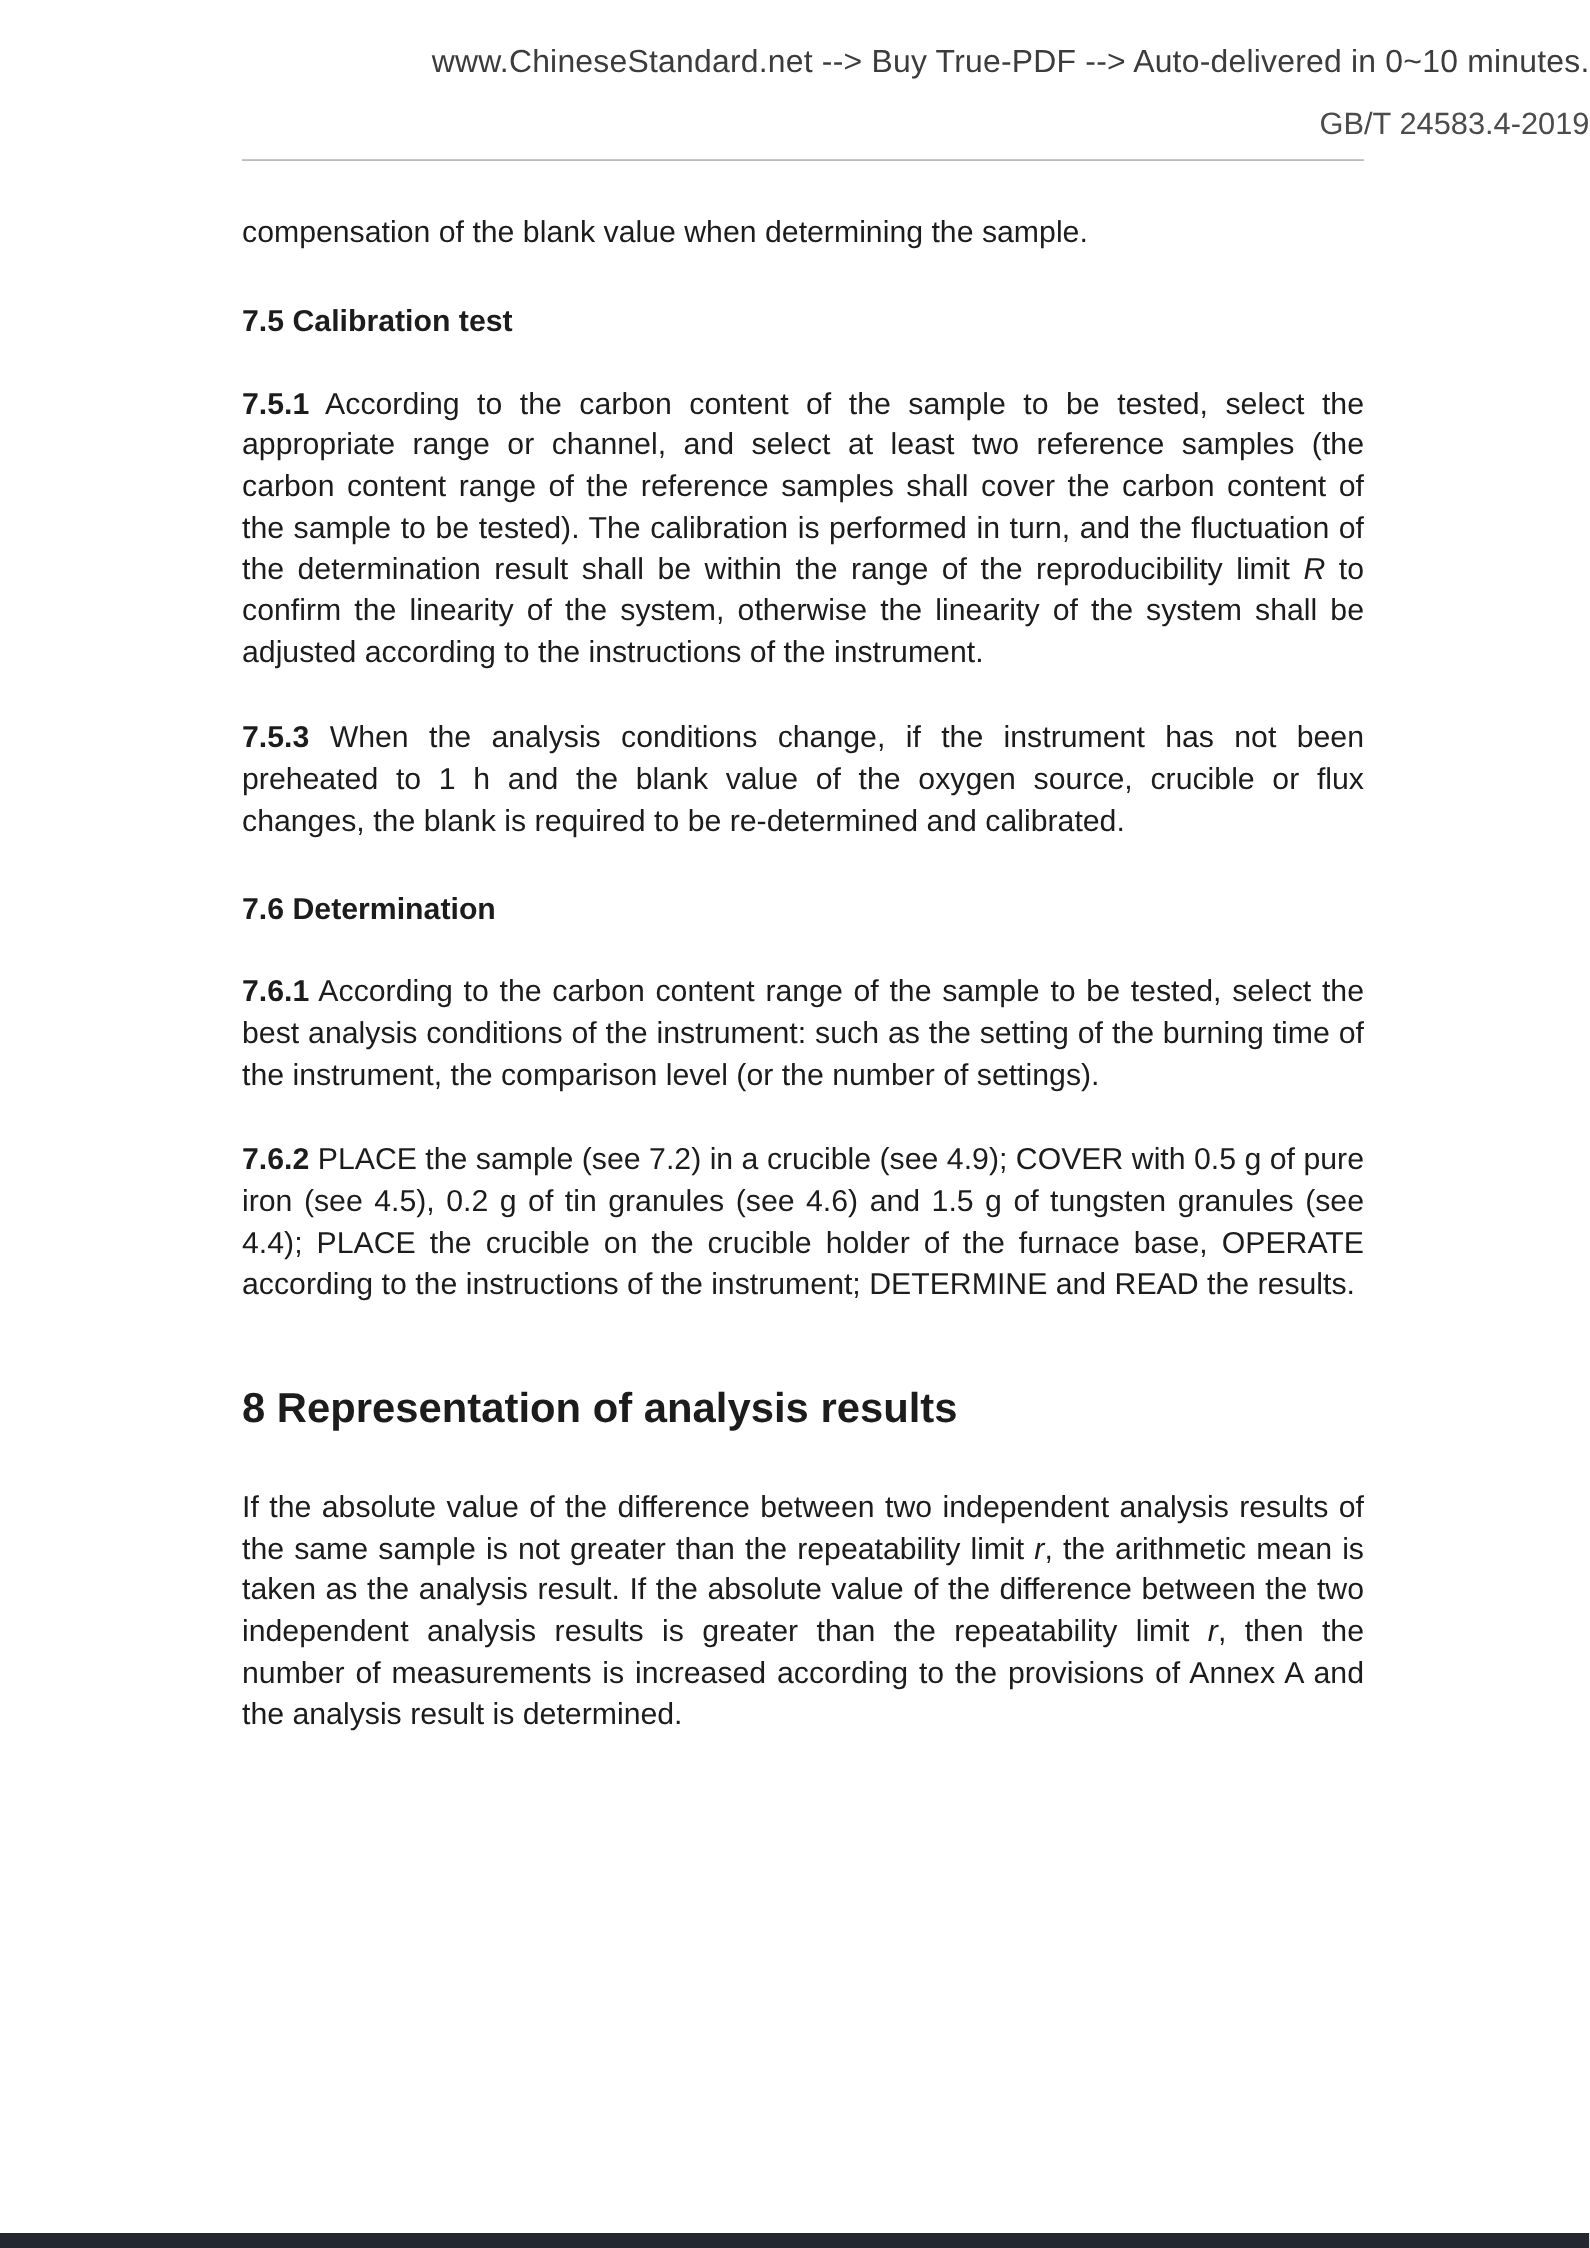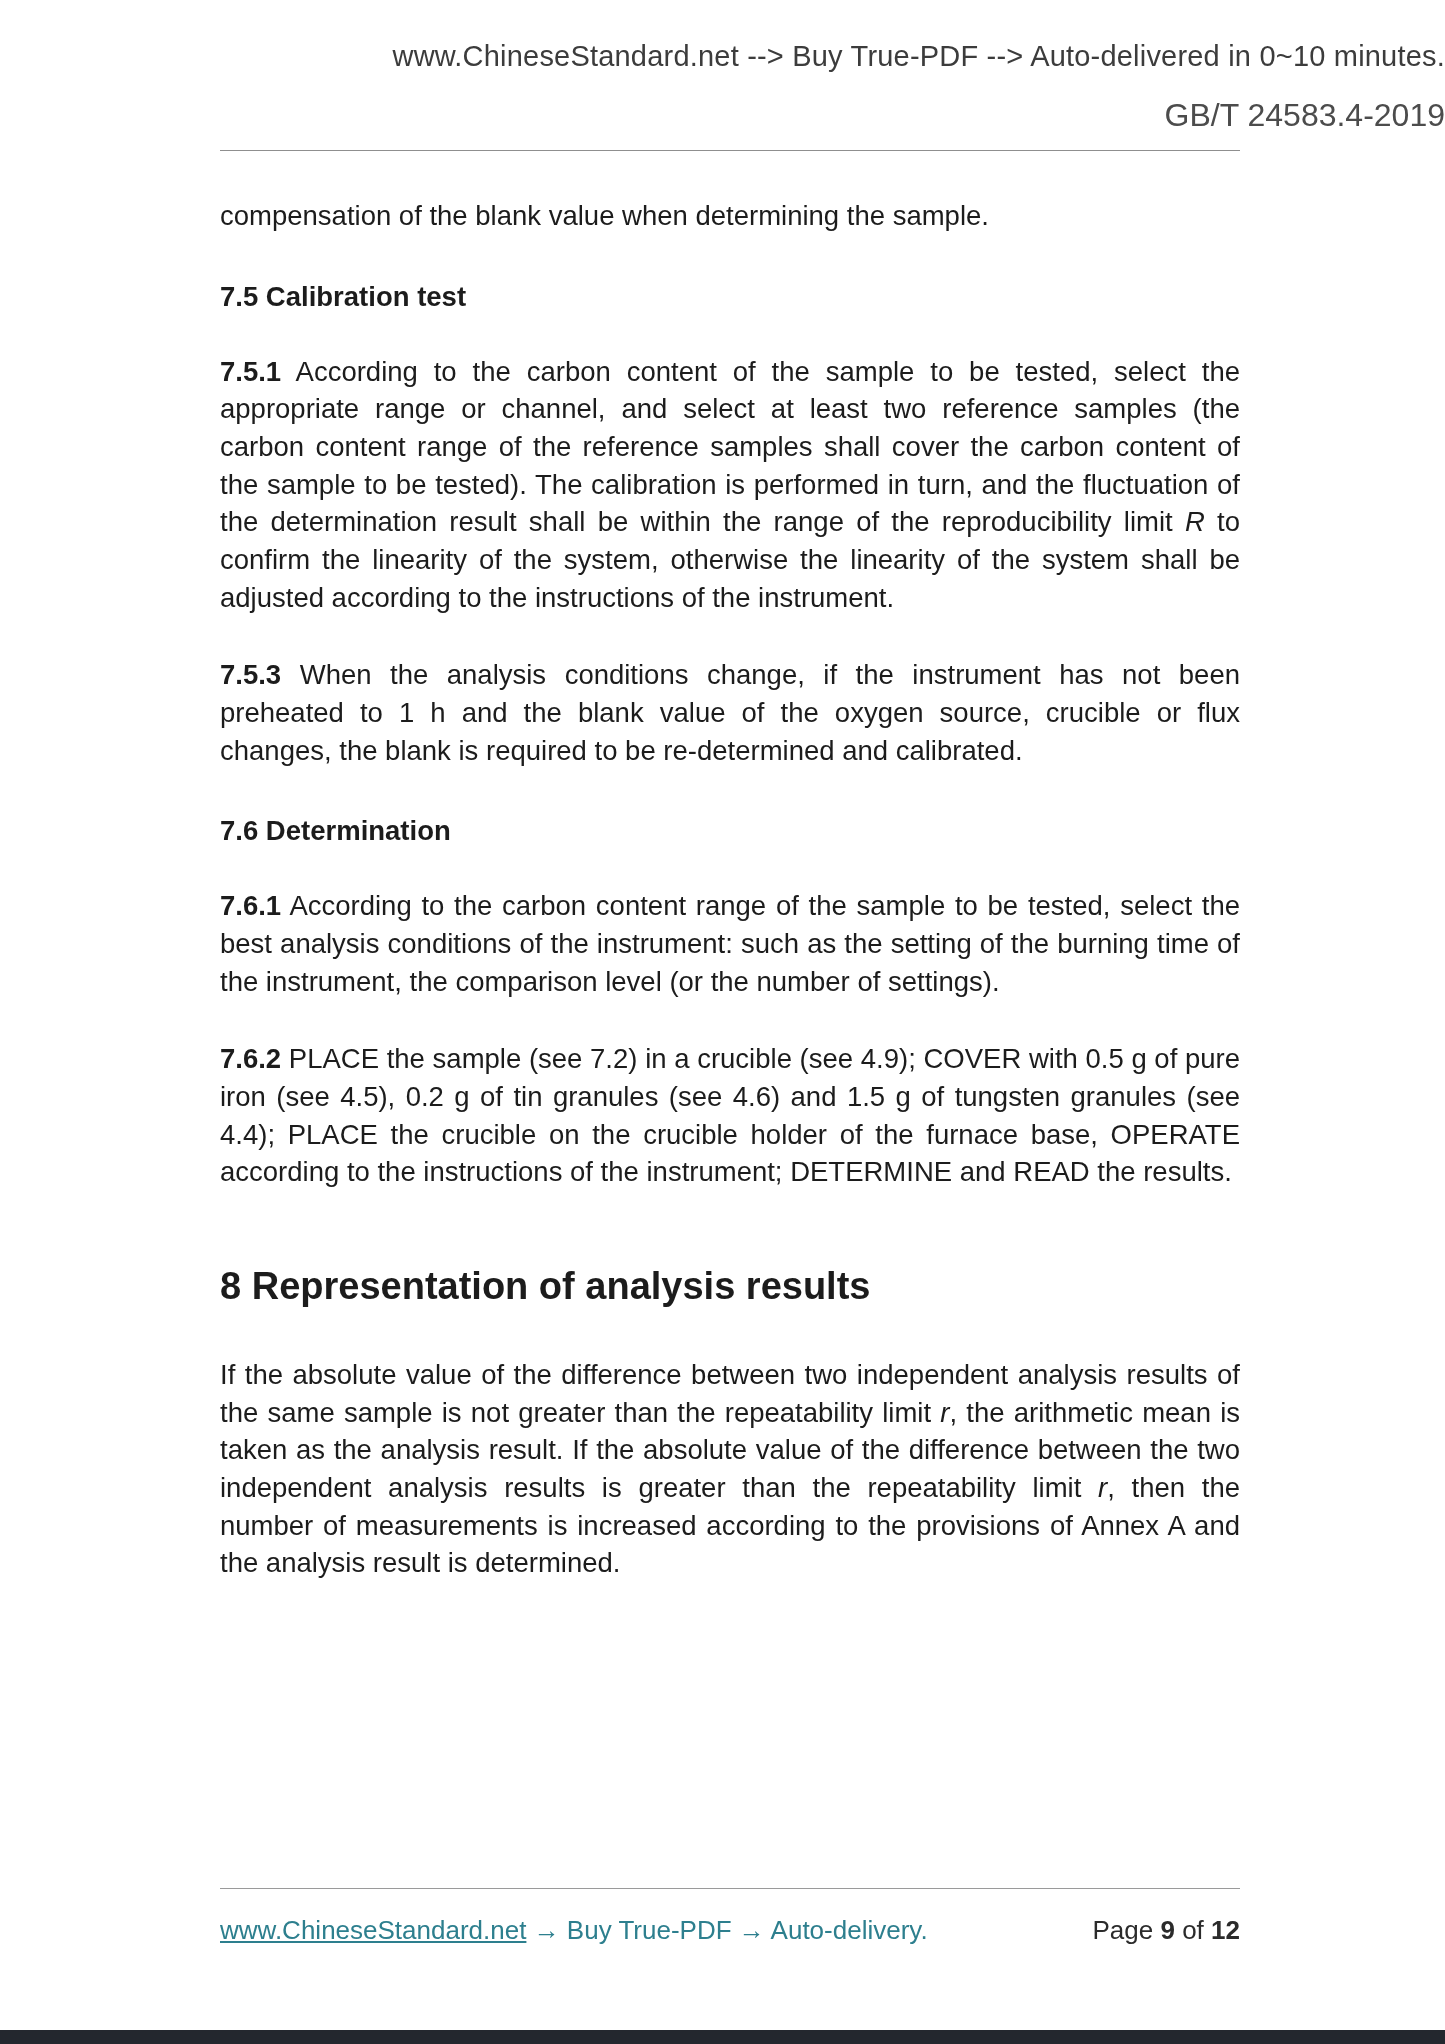--- a/index.html
+++ b/index.html
@@ -21,21 +21,21 @@
     padding-top: 40px;
     text-align: right;
   }
   .site-line {
     font-size: 29px;
     color: #3c3c3c;
     letter-spacing: 0.2px;
   }
   .std-code {
     margin-top: 24px;
-    font-size: 32px;
+    font-size: 28px;
     color: #4c4c4c;
   }
   hr.rule {
     border: none;
     border-top: 1.5px solid #8f8f8f;
     margin: 16px 205px 0 220px;
   }
   .content {
     padding: 6px 205px 0 220px;
   }
@@ -113,30 +113,16 @@
       <h3><span class="run-b">7.5 Calibration test</span></h3>
       <p><span class="run-b">7.5.1</span><span> According to the carbon content of the sample to be tested, select the appropriate range or channel, and select at least two reference samples (the carbon content range of the reference samples shall cover the carbon content of the sample to be tested). The calibration is performed in turn, and the fluctuation of the determination result shall be within the range of the reproducibility limit </span><span class="run-i">R</span><span> to confirm the linearity of the system, otherwise the linearity of the system shall be adjusted according to the instructions of the instrument.</span></p>
       <p><span class="run-b">7.5.3</span><span> When the analysis conditions change, if the instrument has not been preheated to 1 h and the blank value of the oxygen source, crucible or flux changes, the blank is required to be re-determined and calibrated.</span></p>
       <h3><span class="run-b">7.6 Determination</span></h3>
       <p><span class="run-b">7.6.1</span><span> According to the carbon content range of the sample to be tested, select the best analysis conditions of the instrument: such as the setting of the burning time of the instrument, the comparison level (or the number of settings).</span></p>
       <p><span class="run-b">7.6.2</span><span> PLACE the sample (see 7.2) in a crucible (see 4.9); COVER with 0.5 g of pure iron (see 4.5), 0.2 g of tin granules (see 4.6) and 1.5 g of tungsten granules (see 4.4); PLACE the crucible on the crucible holder of the furnace base, OPERATE according to the instructions of the instrument; DETERMINE and READ the results.</span></p>
       <h2><span class="run-b">8 Representation of analysis results</span></h2>
       <p><span>If the absolute value of the difference between two independent analysis results of the same sample is not greater than the repeatability limit </span><span class="run-i">r</span><span>, the arithmetic mean is taken as the analysis result. If the absolute value of the difference between the two independent analysis results is greater than the repeatability limit </span><span class="run-i">r</span><span>, then the number of measurements is increased according to the provisions of Annex A and the analysis result is determined.</span></p>
     </main>
 
-  <footer class="footer">
-    <hr class="frule">
-    <div class="footer-row">
-      <div class="footer-left" style="--link-color: #2d7f8e; color: rgb(45, 127, 142);">
-        <span class="domain">www.ChineseStandard.net</span><span> → Buy True-PDF → Auto-delivery.</span>
-      </div>
-      <div class="footer-right">
-        <span>Page</span>
-        <b>9</b>
-        <span>of</span>
-        <b>12</b>
-      </div>
-    </div>
-  </footer>
 
   <div class="bottom-strip"></div>
 
 </div>
 
 </body></html>

